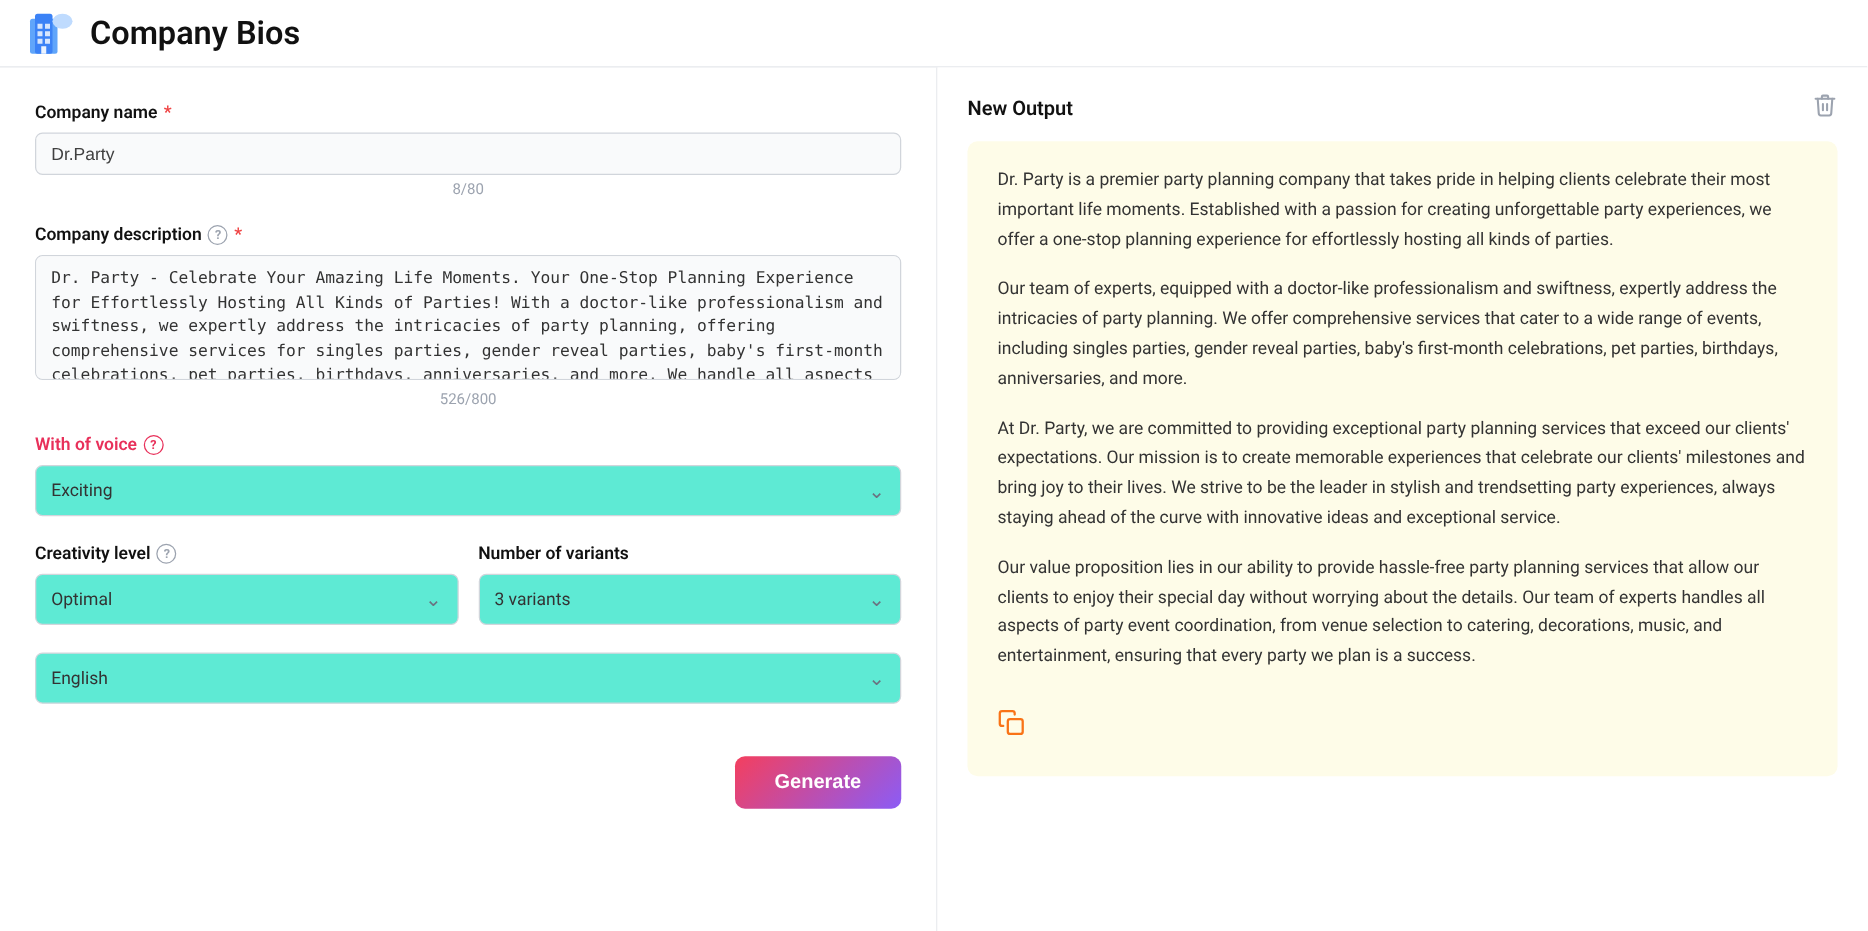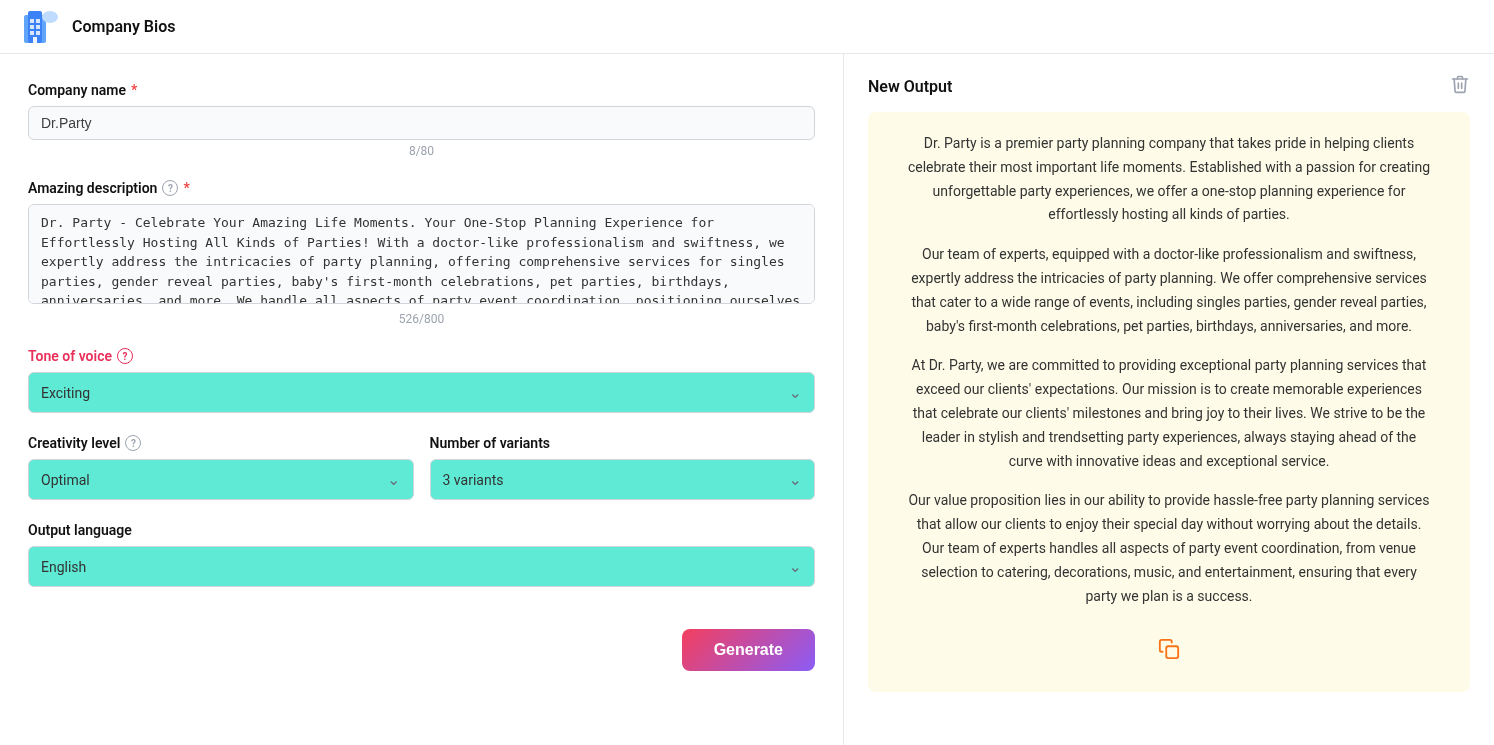--- a/index.html
+++ b/index.html
@@ -19,47 +19,46 @@
       border-bottom: 1px solid #e5e7eb;
       height: 54px;
     }
     .header-logo {
       width: 40px;
       height: 40px;
       margin-right: 12px;
       flex-shrink: 0;
     }
     .header-title {
-      font-size: 16px;
+      font-size: 26px;
       font-weight: 600;
       color: #111;
     }
 
     
     .main-layout {
       display: flex;
       height: calc(745px - 54px);
     }
 
     
     .left-panel {
-      width: 844px;
+      width: 750px;
       flex-shrink: 0;
       padding: 28px 28px 20px 28px;
       border-right: 1px solid #e5e7eb;
       overflow-y: auto;
     }
 
     
     .right-panel {
       flex: 1;
       padding: 20px 24px;
       overflow-y: auto;
       background: #fff;
-      text-align: center;
     }
 
     
     .form-group {
       margin-bottom: 22px;
     }
     .form-label {
       display: flex;
       align-items: center;
       font-size: 14px;
@@ -179,21 +178,21 @@
       color: #111;
     }
     .trash-icon {
       color: #9ca3af;
       cursor: pointer;
       font-size: 18px;
     }
     .output-card {
       background: #fefce8;
       border-radius: 8px;
-      padding: 20px 36px;
+      padding: 20px 24px;
       font-size: 14px;
       line-height: 1.7;
       color: #333;
     }
     .output-card p {
       margin-bottom: 16px;
     }
     .output-card p:last-child {
       margin-bottom: 0;
     }
@@ -239,32 +238,32 @@
     <div class="form-group">
       <div class="form-label required">
         <span>Company name</span>
       </div>
       <input type="text" class="form-input" value="Dr.Party" style="">
       <div class="char-count">8/80</div>
     </div>
 
     <div class="form-group">
       <div class="form-label required">
-        <span>Amazing description</span>
+        <span>Company description</span>
         <span class="help-icon">?</span>
       </div>
       <div class="textarea-wrapper">
         <textarea class="form-textarea" style="">Dr. Party - Celebrate Your Amazing Life Moments. Your One-Stop Planning Experience for Effortlessly Hosting All Kinds of Parties! With a doctor-like professionalism and swiftness, we expertly address the intricacies of party planning, offering comprehensive services for singles parties, gender reveal parties, baby's first-month celebrations, pet parties, birthdays, anniversaries, and more. We handle all aspects of party event coordination, positioning ourselves as the leader in stylish and trendsetting party experiences.</textarea>
       </div>
       <div class="char-count">526/800</div>
     </div>
 
     <div class="form-group">
       <div class="form-label tone-label">
-        <span>Tone of voice</span>
+        <span>With of voice</span>
         <span class="help-icon" style="border-color:#e8305a;color:#e8305a;">?</span>
       </div>
       <div class="dropdown">
         <span>Exciting</span>
         <span class="dropdown-icon">⌄</span>
       </div>
     </div>
 
     <div class="two-col">
       <div class="form-group">
@@ -282,23 +281,20 @@
           <span>Number of variants</span>
         </div>
         <div class="dropdown">
           <span>3 variants</span>
           <span class="dropdown-icon">⌄</span>
         </div>
       </div>
     </div>
 
     <div class="form-group">
-      <div class="form-label">
-        <span>Output language</span>
-      </div>
       <div class="dropdown">
         <span>English</span>
         <span class="dropdown-icon">⌄</span>
       </div>
     </div>
 
     <div style="text-align:right; margin-top: 10px;">
       <button class="generate-btn">Generate</button>
     </div>
 

